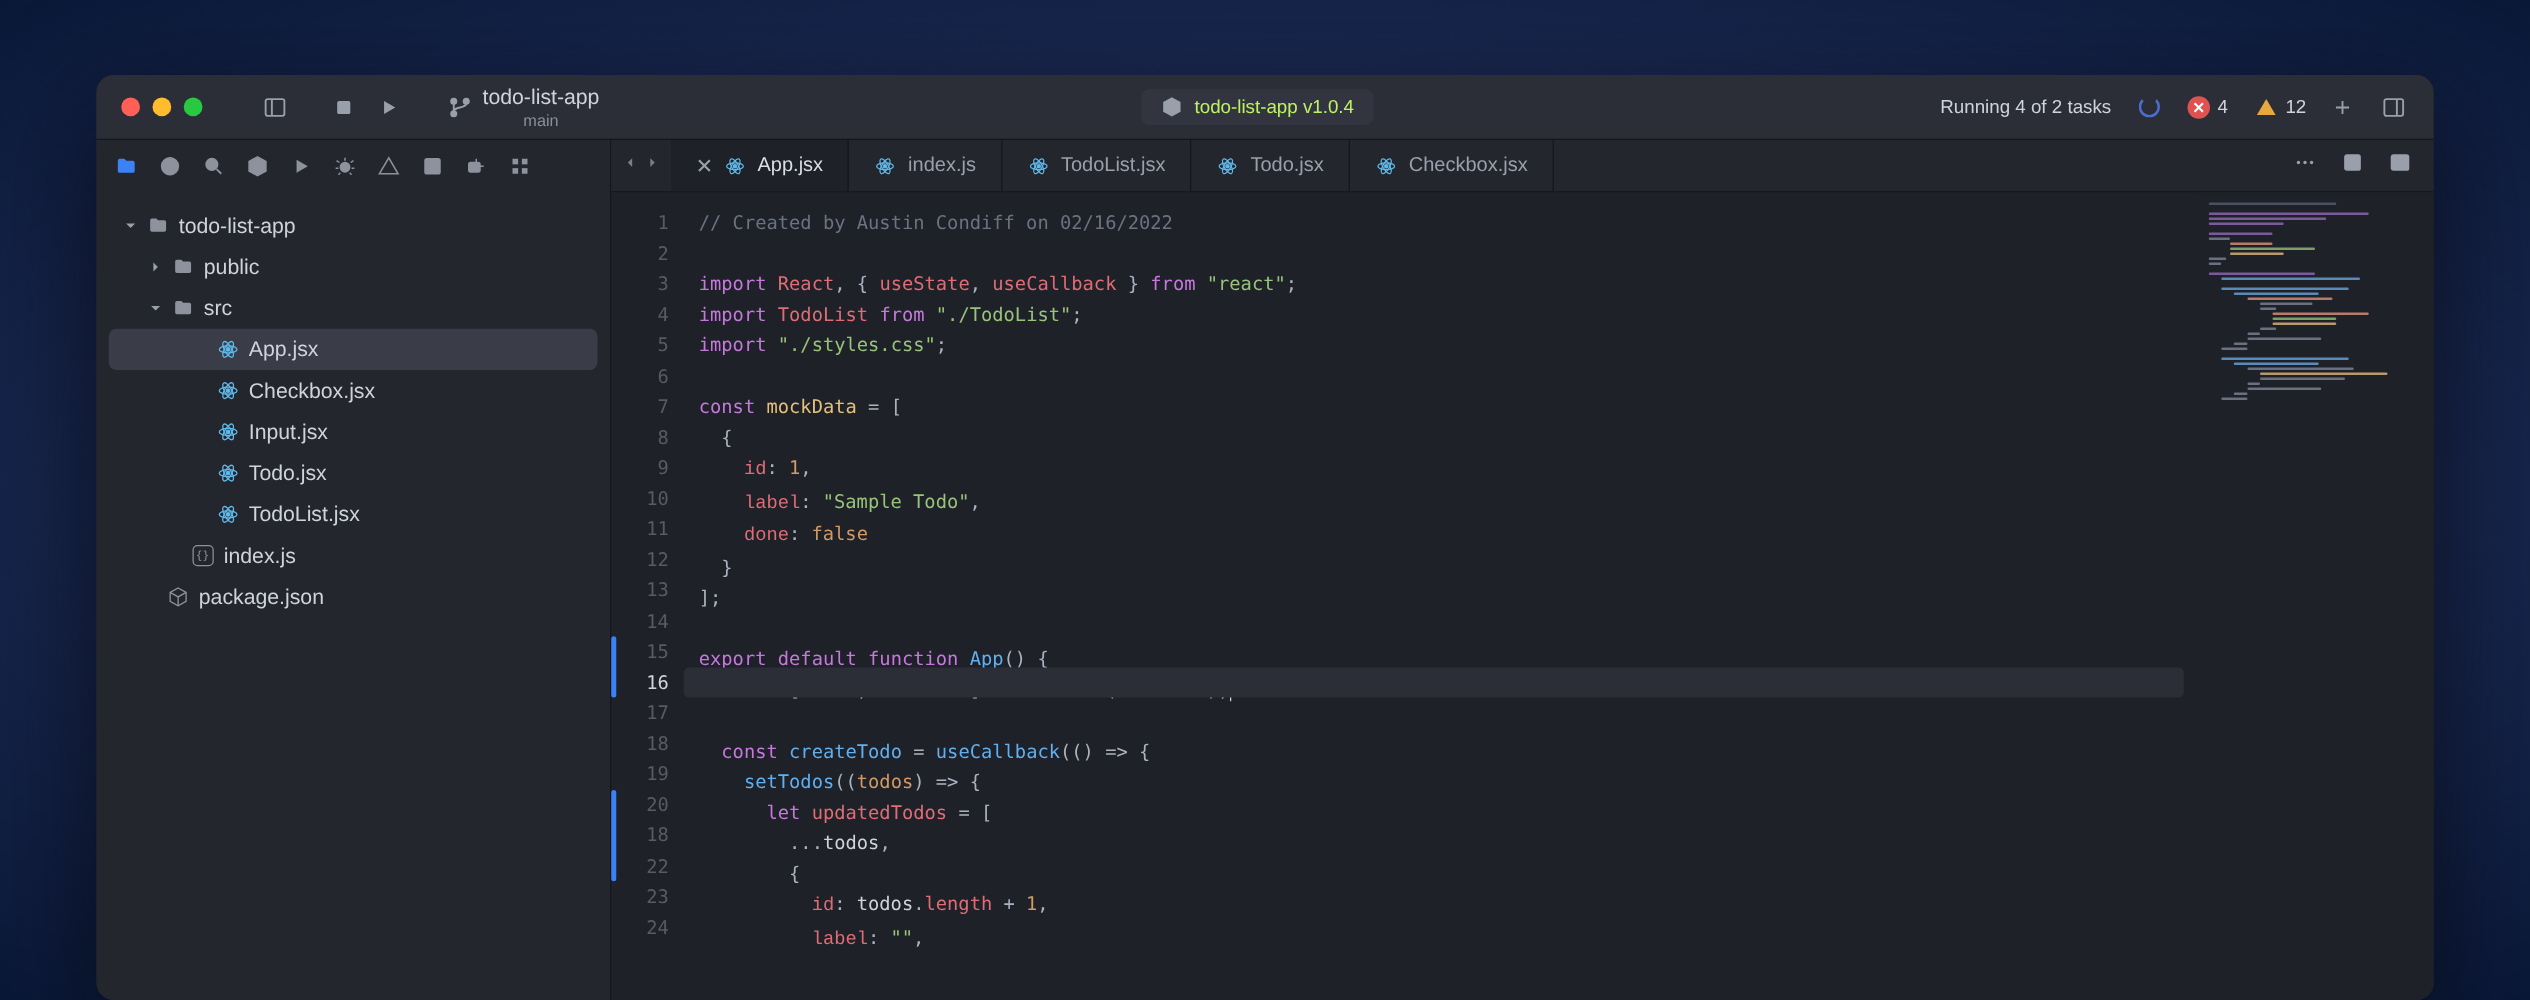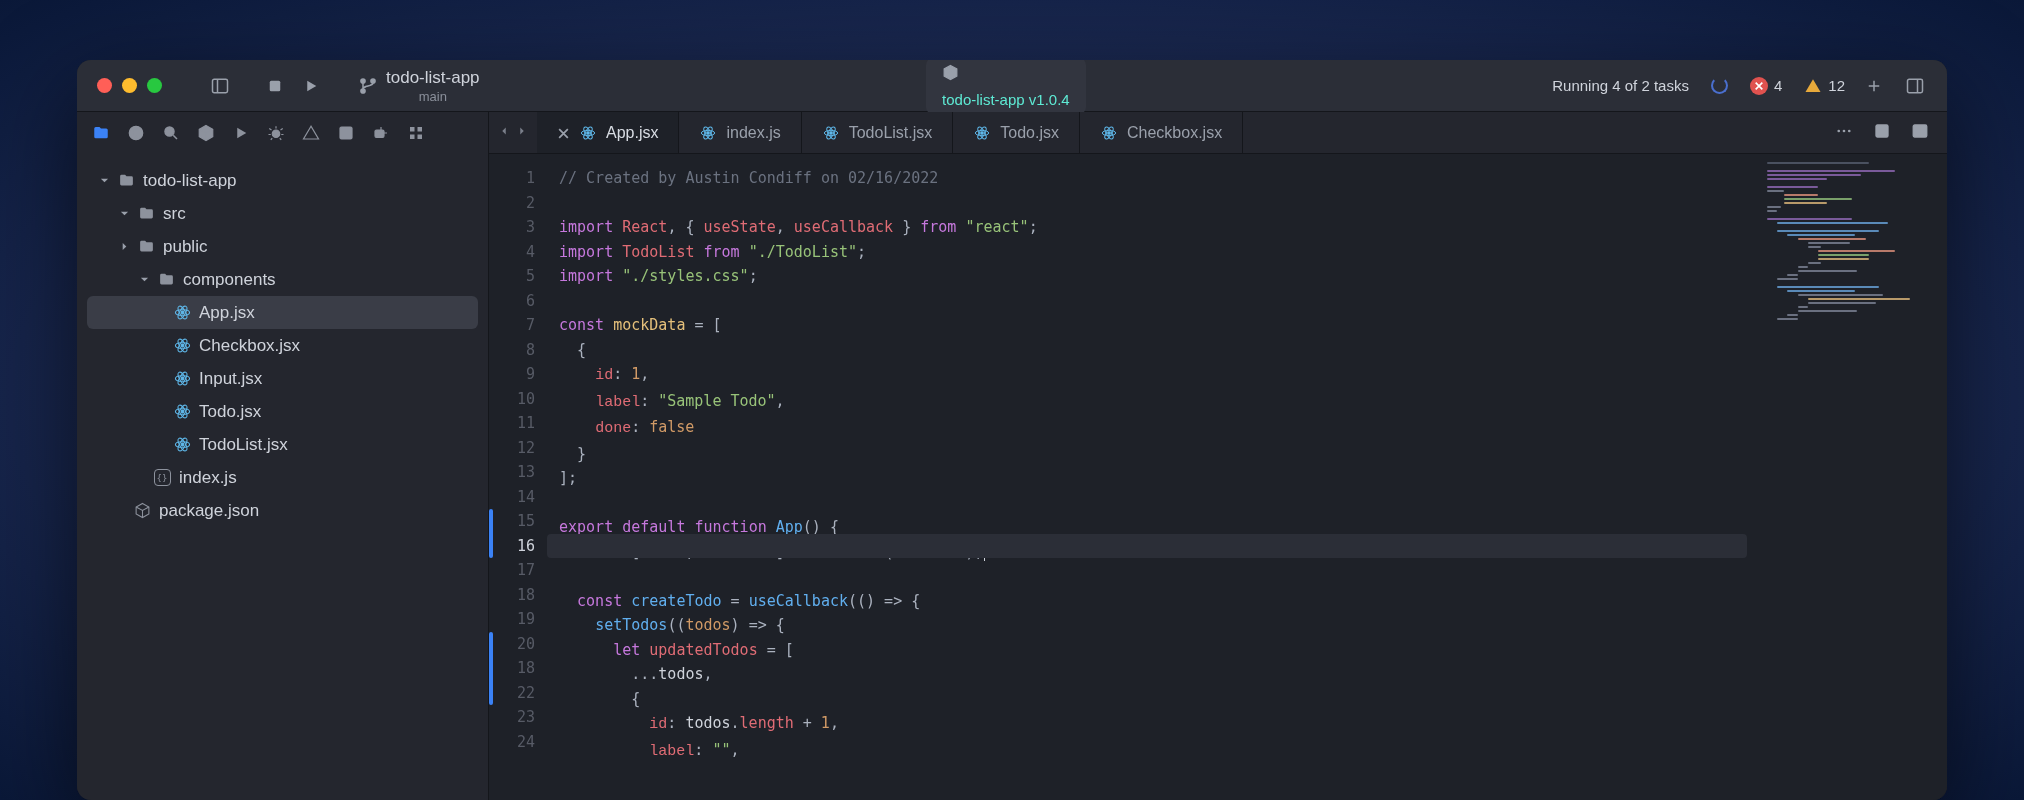--- a/index.html
+++ b/index.html
@@ -27,21 +27,21 @@
   .traffic { display:flex; gap:10px; padding:0 20px; }
   .dot { width:15px; height:15px; border-radius:50%; }
   .dot.red{background:#ff5f57;} .dot.yellow{background:#febc2e;} .dot.green{background:#28c840;}
   .title-left-controls { display:flex; gap:18px; padding-left:28px; padding-right:24px; align-items:center;}
   .title-left-controls svg, .titlebar svg { fill:#9aa0ab; }
   .title-icon { cursor:pointer; display:flex; }
   .title-project { display:flex; align-items:center; gap:8px; padding-left:14px; }
   .title-project-text .name{ color:#cfd3db; font-size:17px; font-weight:500;}
   .title-project-text .branch{ color:#8a8f9a; font-size:13px; margin-top:1px;text-align:center;}
   .title-center { flex:1; display:flex; justify-content:center; }
-  .build-pill{ display:flex; gap:10px; background:#32353f; border-radius:7px; padding:6px 16px; color:#5eead4; font-size:15px;flex-direction:column;}
+  .build-pill{ display:flex; align-items:center; gap:10px; background:#32353f; border-radius:7px; padding:6px 16px; color:#bef264; font-size:15px;}
   .title-status { display:flex; align-items:center; gap:22px; padding:0 20px; color:#cfd3db; font-size:15px;}
   .spin-ring{ width:17px;height:17px;border:2px solid #4a6fcf;border-top-color:transparent;border-radius:50%;}
   .err-badge{width:18px;height:18px;border-radius:50%;background:#e0524f;display:flex;align-items:center;justify-content:center;}
   .err-badge svg{width:10px;height:10px;fill:white;}
   .warn-tri{display:flex;align-items:center;}
   .warn-tri svg{width:18px;height:18px;fill:#e7a93b;}
   .title-right{display:flex;gap:22px;align-items:center;padding-right:22px;}
   
   .body { flex:1; display:flex; min-height:0;}
   .sidebar { width:412px; background:#24262e; border-right:1px solid #14161b; display:flex; flex-direction:column;}
@@ -260,57 +260,43 @@
               <svg viewBox="0 0 24 24">
                 <path d="M3 6a2 2 0 012-2h5l2 2h7a2 2 0 012 2v9a2 2 0 01-2 2H5a2 2 0 01-2-2V6z"></path>
               </svg>
             </span>
           <span>todo-list-app</span>
         </div>
         <div class="tree-row">
           <span class="indent" style="width:34px"></span>
           <span class="chev">
               <svg viewBox="0 0 10 10">
-                <path d="M1 3l4 4 4-4z"></path>
+                <path d="M3 1l4 4-4 4z"></path>
               </svg>
             </span>
           <span class="ficon folder-ic">
               <svg viewBox="0 0 24 24">
                 <path d="M3 6a2 2 0 012-2h5l2 2h7a2 2 0 012 2v9a2 2 0 01-2 2H5a2 2 0 01-2-2V6z"></path>
               </svg>
             </span>
-          <span>src</span>
+          <span>public</span>
         </div>
         <div class="tree-row">
           <span class="indent" style="width:34px"></span>
           <span class="chev">
               <svg viewBox="0 0 10 10">
-                <path d="M3 1l4 4-4 4z"></path>
+                <path d="M1 3l4 4 4-4z"></path>
               </svg>
             </span>
           <span class="ficon folder-ic">
               <svg viewBox="0 0 24 24">
                 <path d="M3 6a2 2 0 012-2h5l2 2h7a2 2 0 012 2v9a2 2 0 01-2 2H5a2 2 0 01-2-2V6z"></path>
               </svg>
             </span>
-          <span>public</span>
-        </div>
-        <div class="tree-row">
-          <span class="indent" style="width:54px"></span>
-          <span class="chev">
-              <svg viewBox="0 0 10 10">
-                <path d="M1 3l4 4 4-4z"></path>
-              </svg>
-            </span>
-          <span class="ficon folder-ic">
-              <svg viewBox="0 0 24 24">
-                <path d="M3 6a2 2 0 012-2h5l2 2h7a2 2 0 012 2v9a2 2 0 01-2 2H5a2 2 0 01-2-2V6z"></path>
-              </svg>
-            </span>
-          <span>components</span>
+          <span>src</span>
         </div>
 
         <div class="tree-row selected">
           <span class="indent" style="width:78px"></span>
           <span class="ficon react-ic">
               <svg viewBox="0 0 24 24">
                 <circle cx="12" cy="12" r="2" fill="#5fb8ea"></circle>
                 <ellipse cx="12" cy="12" rx="10" ry="4"></ellipse>
                 <ellipse cx="12" cy="12" rx="10" ry="4" transform="rotate(60 12 12)"></ellipse>
                 <ellipse cx="12" cy="12" rx="10" ry="4" transform="rotate(-60 12 12)"></ellipse>

